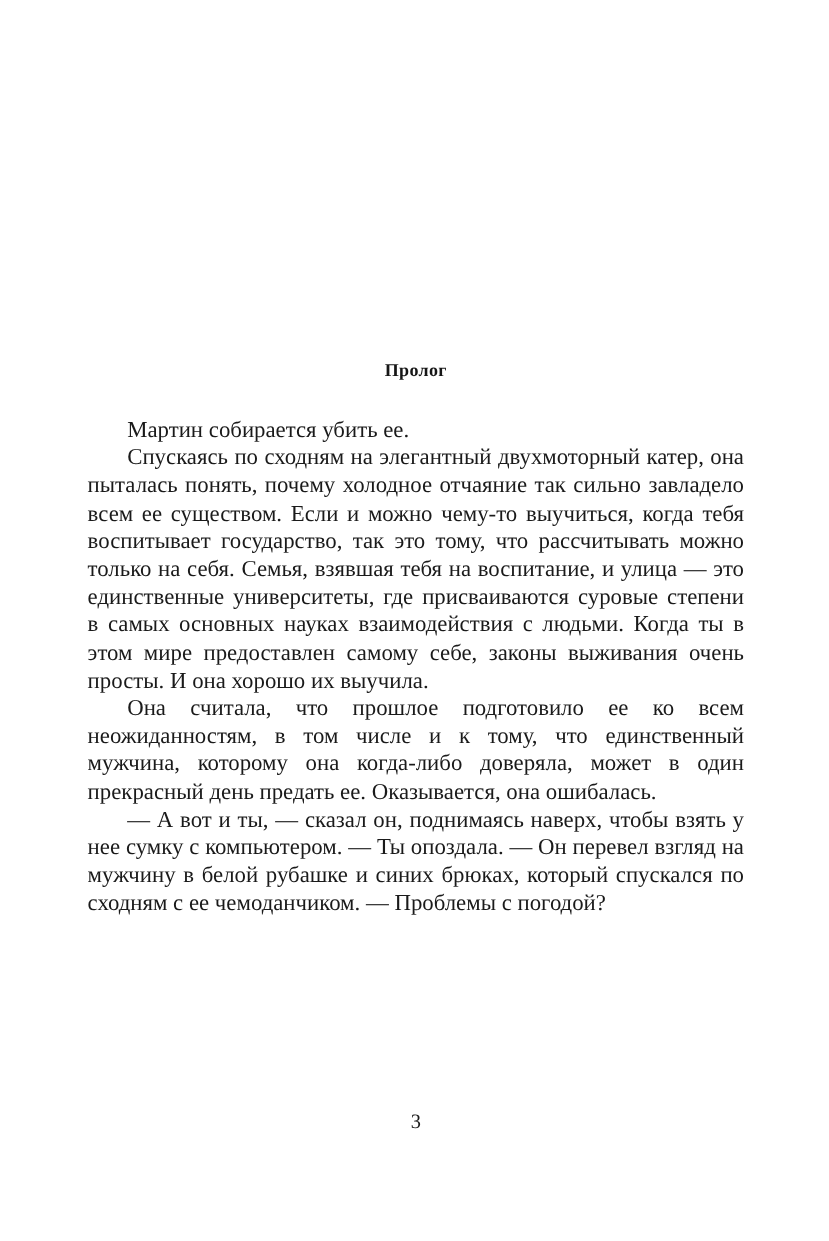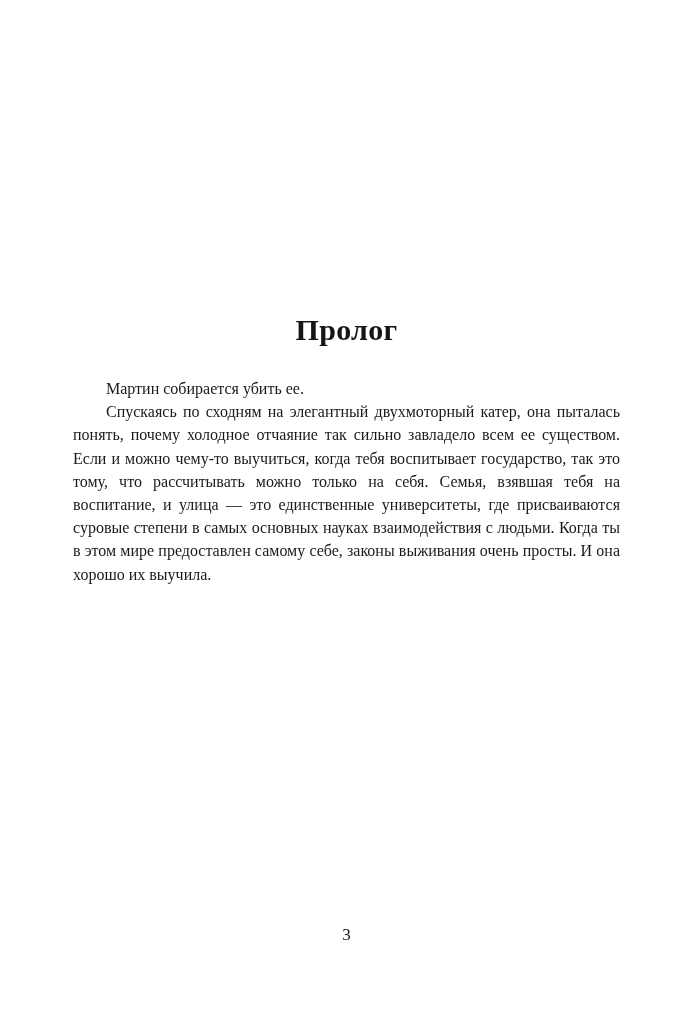--- a/index.html
+++ b/index.html
@@ -27,31 +27,31 @@
 
   .text-block {
     position: absolute;
     left: 73px;
     top: 300px;
     width: 547px;
   }
 
   .chapter-title {
     text-align: center;
-    font-size: 30px;
+    font-size: 15px;
     font-weight: bold;
     line-height: 1.2;
     letter-spacing: 0.3px;
-    margin: 12px 0 29px 0;
+    margin: 0 0 29px 0;
     color: #161616;
   }
 
   .body-par {
     margin: 0;
-    font-size: 16px;
+    font-size: 19px;
     line-height: 23.2px;
     text-align: justify;
     text-justify: inter-word;
     text-indent: 33px;
     color: #1a1a1a;
     hyphens: manual;
   }
 
   .folio {
     position: absolute;
@@ -70,20 +70,22 @@
 <div class="page">
 
   <div class="text-block">
 
     <h1 class="chapter-title">Пролог</h1>
 
     <p class="body-par">Мартин собирается убить ее.</p>
 
     <p class="body-par">Спускаясь по сходням на элегантный двухмоторный катер, она пыталась понять, почему холодное отчаяние так сильно завладело всем ее существом. Если и можно чему-то выучиться, когда тебя воспитывает государство, так это тому, что рассчитывать можно только на себя. Семья, взявшая тебя на воспитание, и улица — это единственные университеты, где присваиваются суровые степени в самых основных науках взаимодействия с людьми. Когда ты в этом мире предоставлен самому себе, законы выживания очень просты. И она хорошо их выучила.</p>
 
+    <p class="body-par">Она считала, что прошлое подготовило ее ко всем неожиданностям, в том числе и к тому, что единственный мужчина, которому она когда-либо доверяла, может в один прекрасный день предать ее. Оказывается, она ошибалась.</p>
 
 
+    <p class="body-par">— А вот и ты, — сказал он, поднимаясь наверх, чтобы взять у нее сумку с компьютером. — Ты опоздала. — Он перевел взгляд на мужчину в белой рубашке и синих брюках, который спускался по сходням с ее чемоданчиком. — Проблемы с погодой?</p>
 
   </div>
 
   <div class="folio">3</div>
 
 </div>
 
 </body></html>

